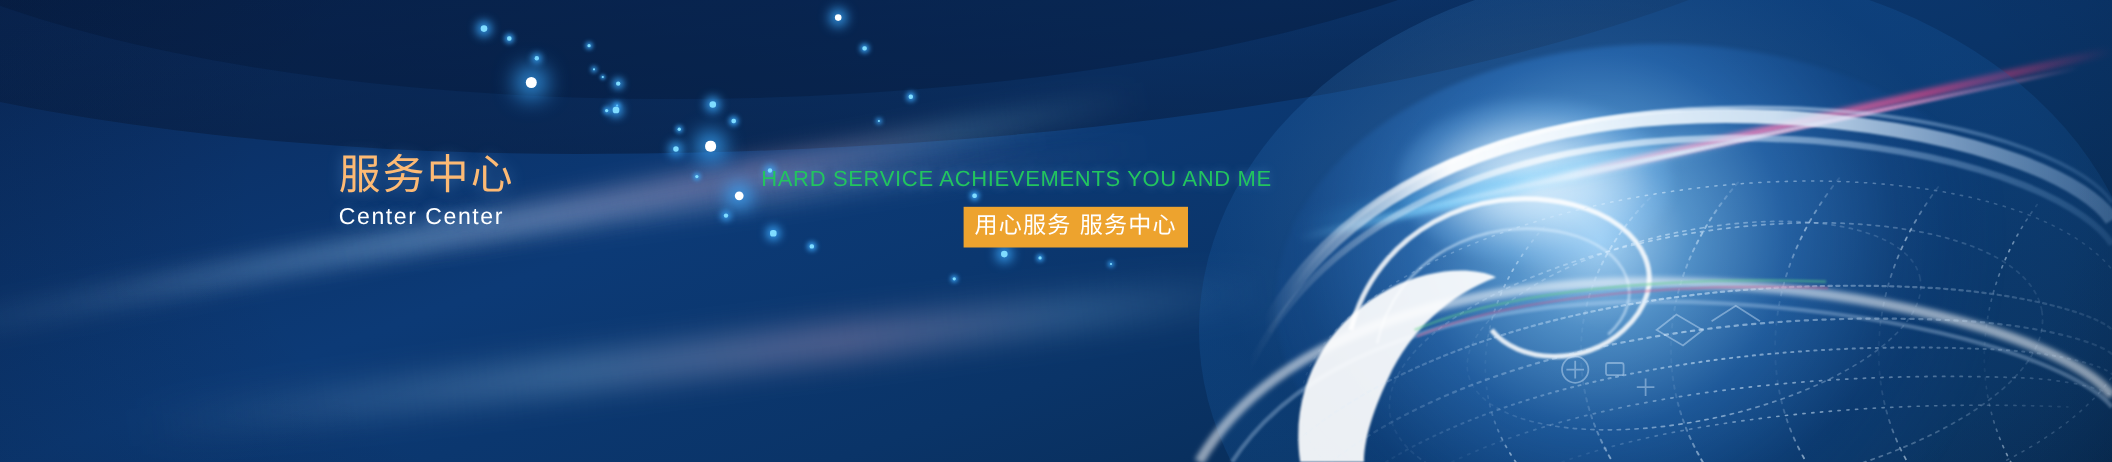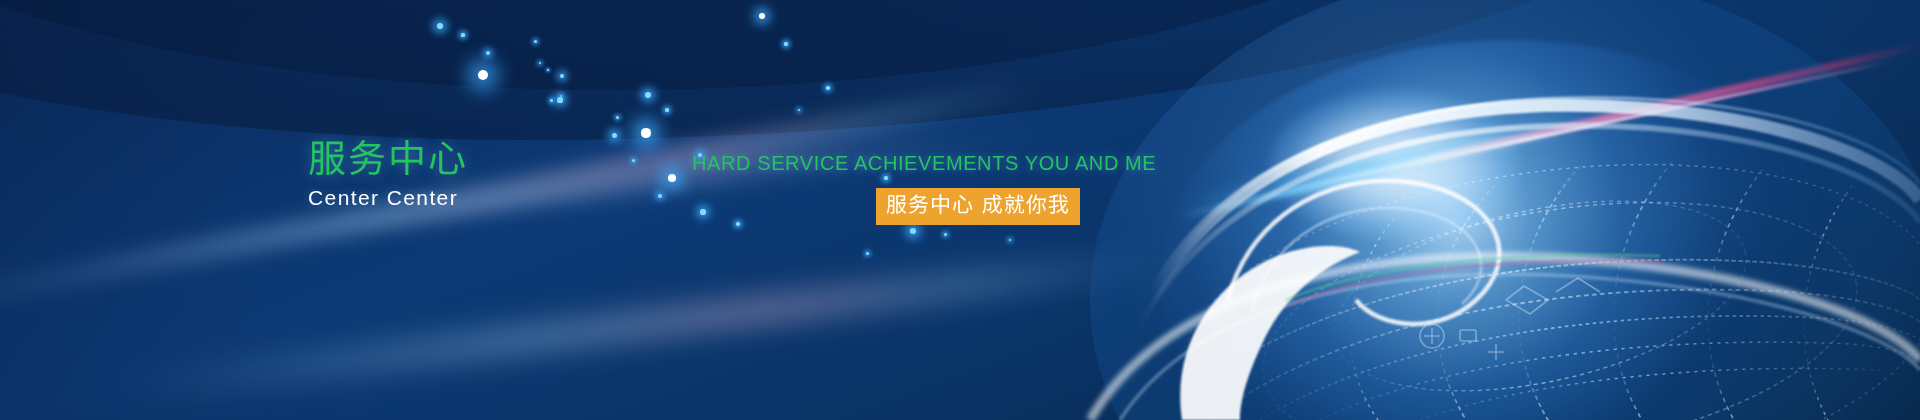--- a/index.html
+++ b/index.html
@@ -157,21 +157,21 @@
   
   .text-left {
     position: absolute;
     left: 308px; top: 140px;
     z-index: 20;
   }
   .title-cn {
     font-family: "DejaVu Sans", "Liberation Sans", sans-serif;
     font-size: 38px;
     line-height: 1.05;
-    color: #22c55e;
+    color: #fdba74;
     letter-spacing: 2px;
     font-weight: 400;
     text-shadow: 0 0 14px rgba(120,190,255,0.45);
     white-space: nowrap;
   }
   .title-en {
     margin-top: 6px;
     font-size: 21px;
     color: #ffffff;
     letter-spacing: 1.4px;
@@ -362,17 +362,17 @@
   <div class="vignette"></div>
 
   <div class="text-left">
     <div class="title-cn">服务中心</div>
     <div class="title-en">Center Center</div>
   </div>
 
   <div class="text-center">
     <div class="tagline-en">HARD SERVICE ACHIEVEMENTS YOU AND ME</div>
     <div class="badge-row">
-      <span class="badge">服务中心 成就你我</span>
+      <span class="badge">用心服务 服务中心</span>
     </div>
   </div>
 
 </div>
 
 </body></html>

